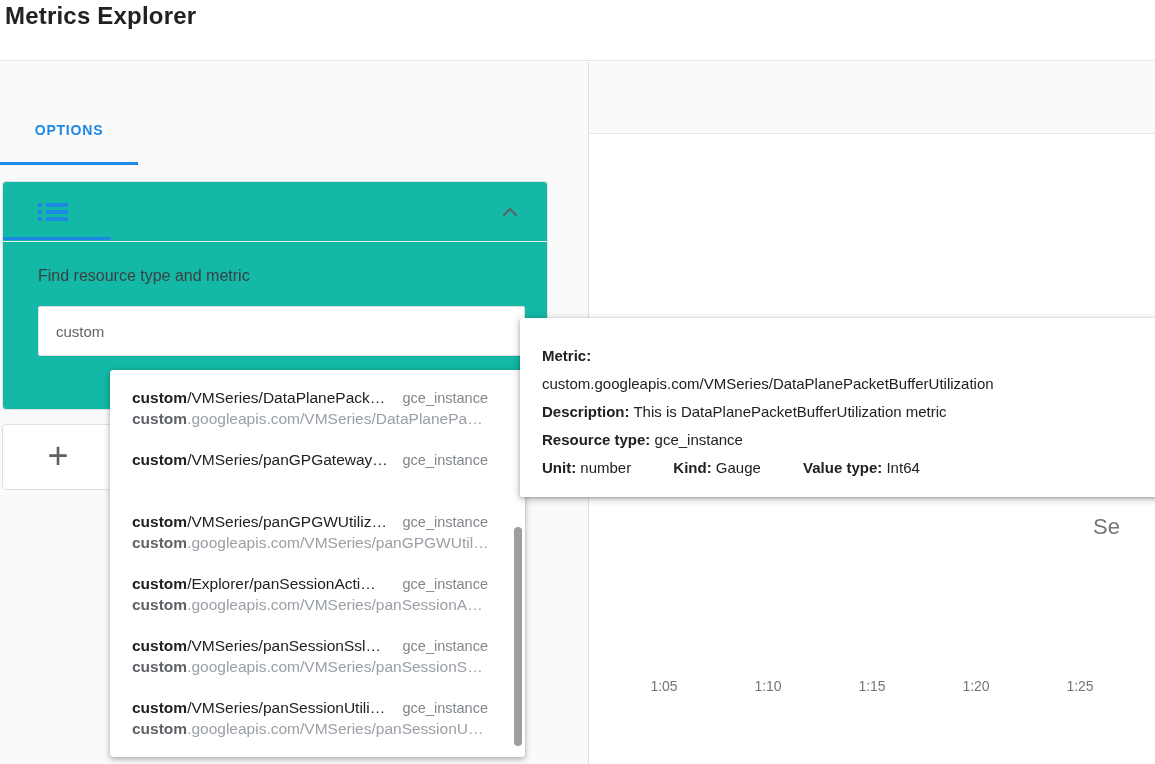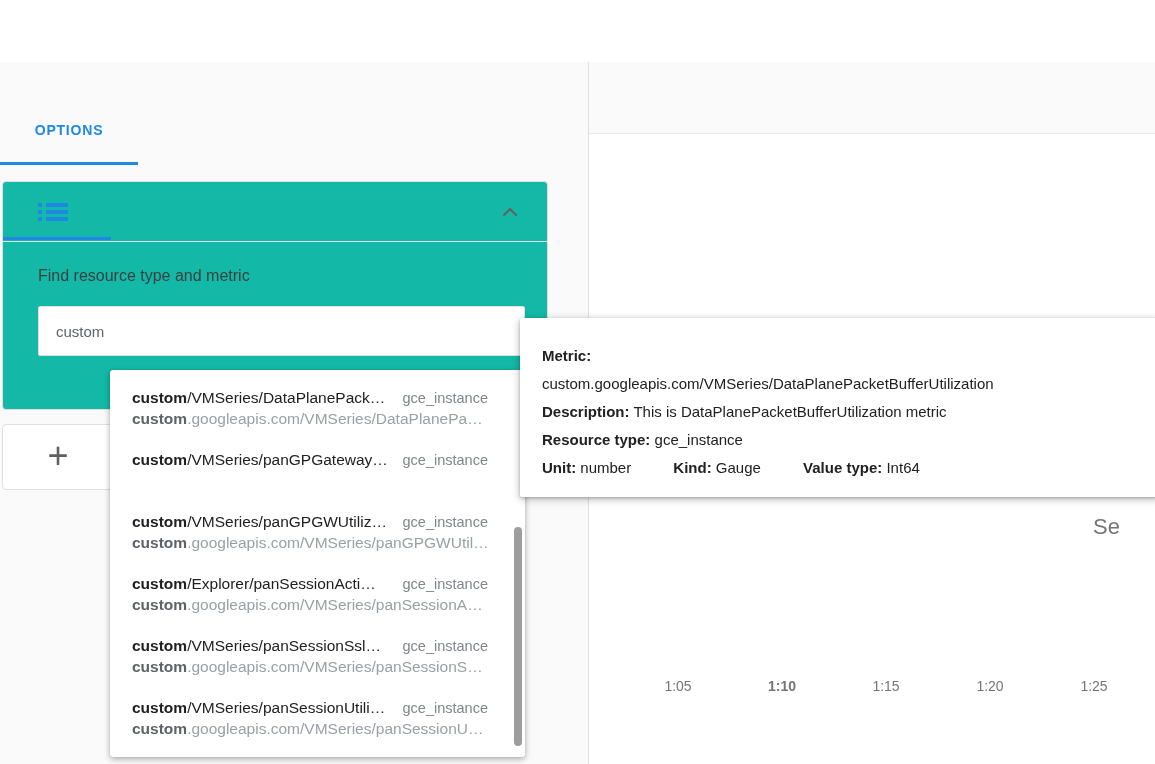--- a/index.html
+++ b/index.html
@@ -15,21 +15,21 @@
   .page-header h1{margin:0;position:absolute;left:5px;top:0;font-size:24px;line-height:32px;font-weight:700;color:var(--text-primary);letter-spacing:.2px;}
 
   
   .main{position:absolute;left:0;top:62px;width:1155px;height:702px;background:var(--panel-bg);}
 
   
   .vdivider{position:absolute;left:588px;top:0;width:1px;height:702px;background:var(--border);}
   .chart-card{position:absolute;left:589px;top:71px;width:566px;height:631px;background:#fff;border-top:1px solid #e8e8e8;}
   .se-text{position:absolute;left:504px;top:380px;font-size:22px;color:var(--text-secondary);white-space:nowrap;}
   .x-axis{position:absolute;left:0;top:544px;width:100%;height:20px;}
-  .tick{position:absolute;transform:translateX(-50%);font-size:14px;color:var(--text-secondary);white-space:nowrap;margin-left:14px;}
+  .tick{position:absolute;transform:translateX(-50%);font-size:14px;color:var(--text-secondary);white-space:nowrap;}
 
   
   .tab{position:absolute;top:42px;height:52px;display:flex;align-items:center;justify-content:center;
        font-size:14px;font-weight:700;letter-spacing:.8px;cursor:pointer;}
   .tab-metric{left:0;width:138px;color:var(--accent);}
   .tab-view{left:138px;width:205px;color:var(--text-secondary);}
   .tab-underline{position:absolute;left:0;top:100px;width:138px;height:3px;background:var(--accent);}
 
   
   .metric-card{position:absolute;left:2px;top:119px;width:546px;height:229px;background:#14b8a6;
@@ -69,30 +69,33 @@
            padding:24px 0 0 22px;font-size:15px;color:var(--text-primary);}
   .tt-row{line-height:28px;white-space:nowrap;}
   .b{font-weight:700;}
   .tt-inline > span{margin-right:38px;}
 </style>
 </head>
 <body>
 
 <div class="stage">
 
+  <header class="page-header">
+    <h1>Metrics Explorer</h1>
+  </header>
 
   <div class="main">
 
     <div class="vdivider"></div>
     <div class="chart-card">
       <div class="se-text">Se</div>
       <div class="x-axis" id="x-ticks">
   <span class="tick" style="left: 75px;">1:05</span>
 
-  <span class="tick" style="left: 179px; font-weight: bold;">1:10</span>
+  <span class="tick" style="left: 179px;">1:10</span>
 
   <span class="tick" style="left: 283px;">1:15</span>
 
   <span class="tick" style="left: 387px;">1:20</span>
 
   <span class="tick" style="left: 491px;">1:25</span>
 </div>
     </div>
 
     <div class="tab tab-metric">

